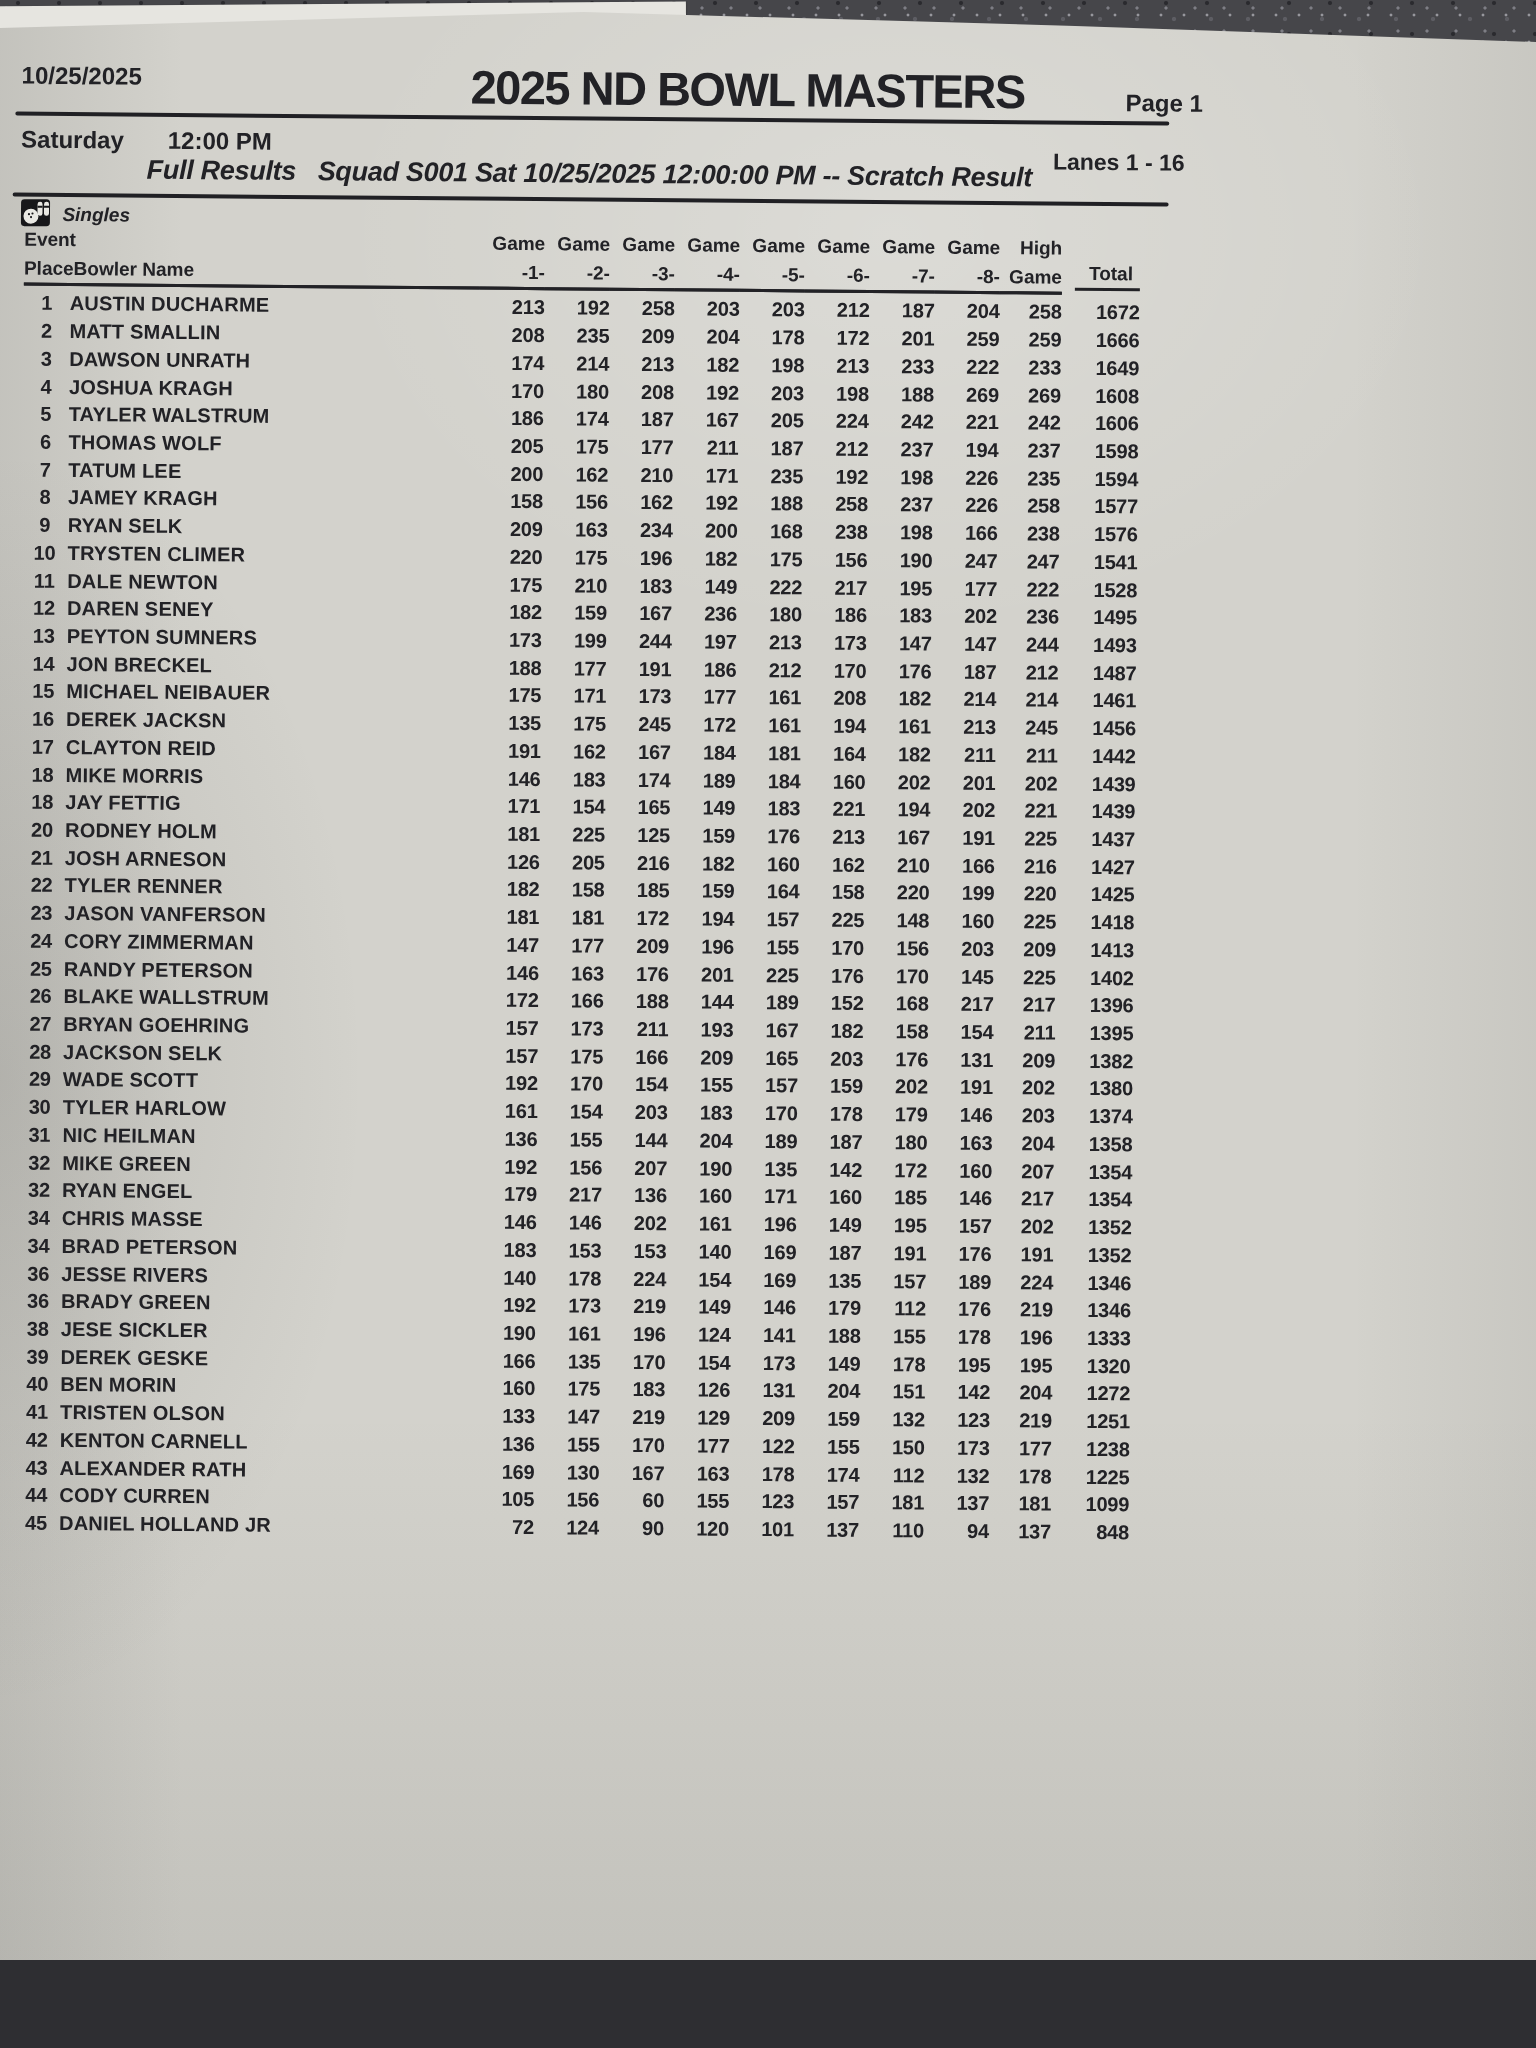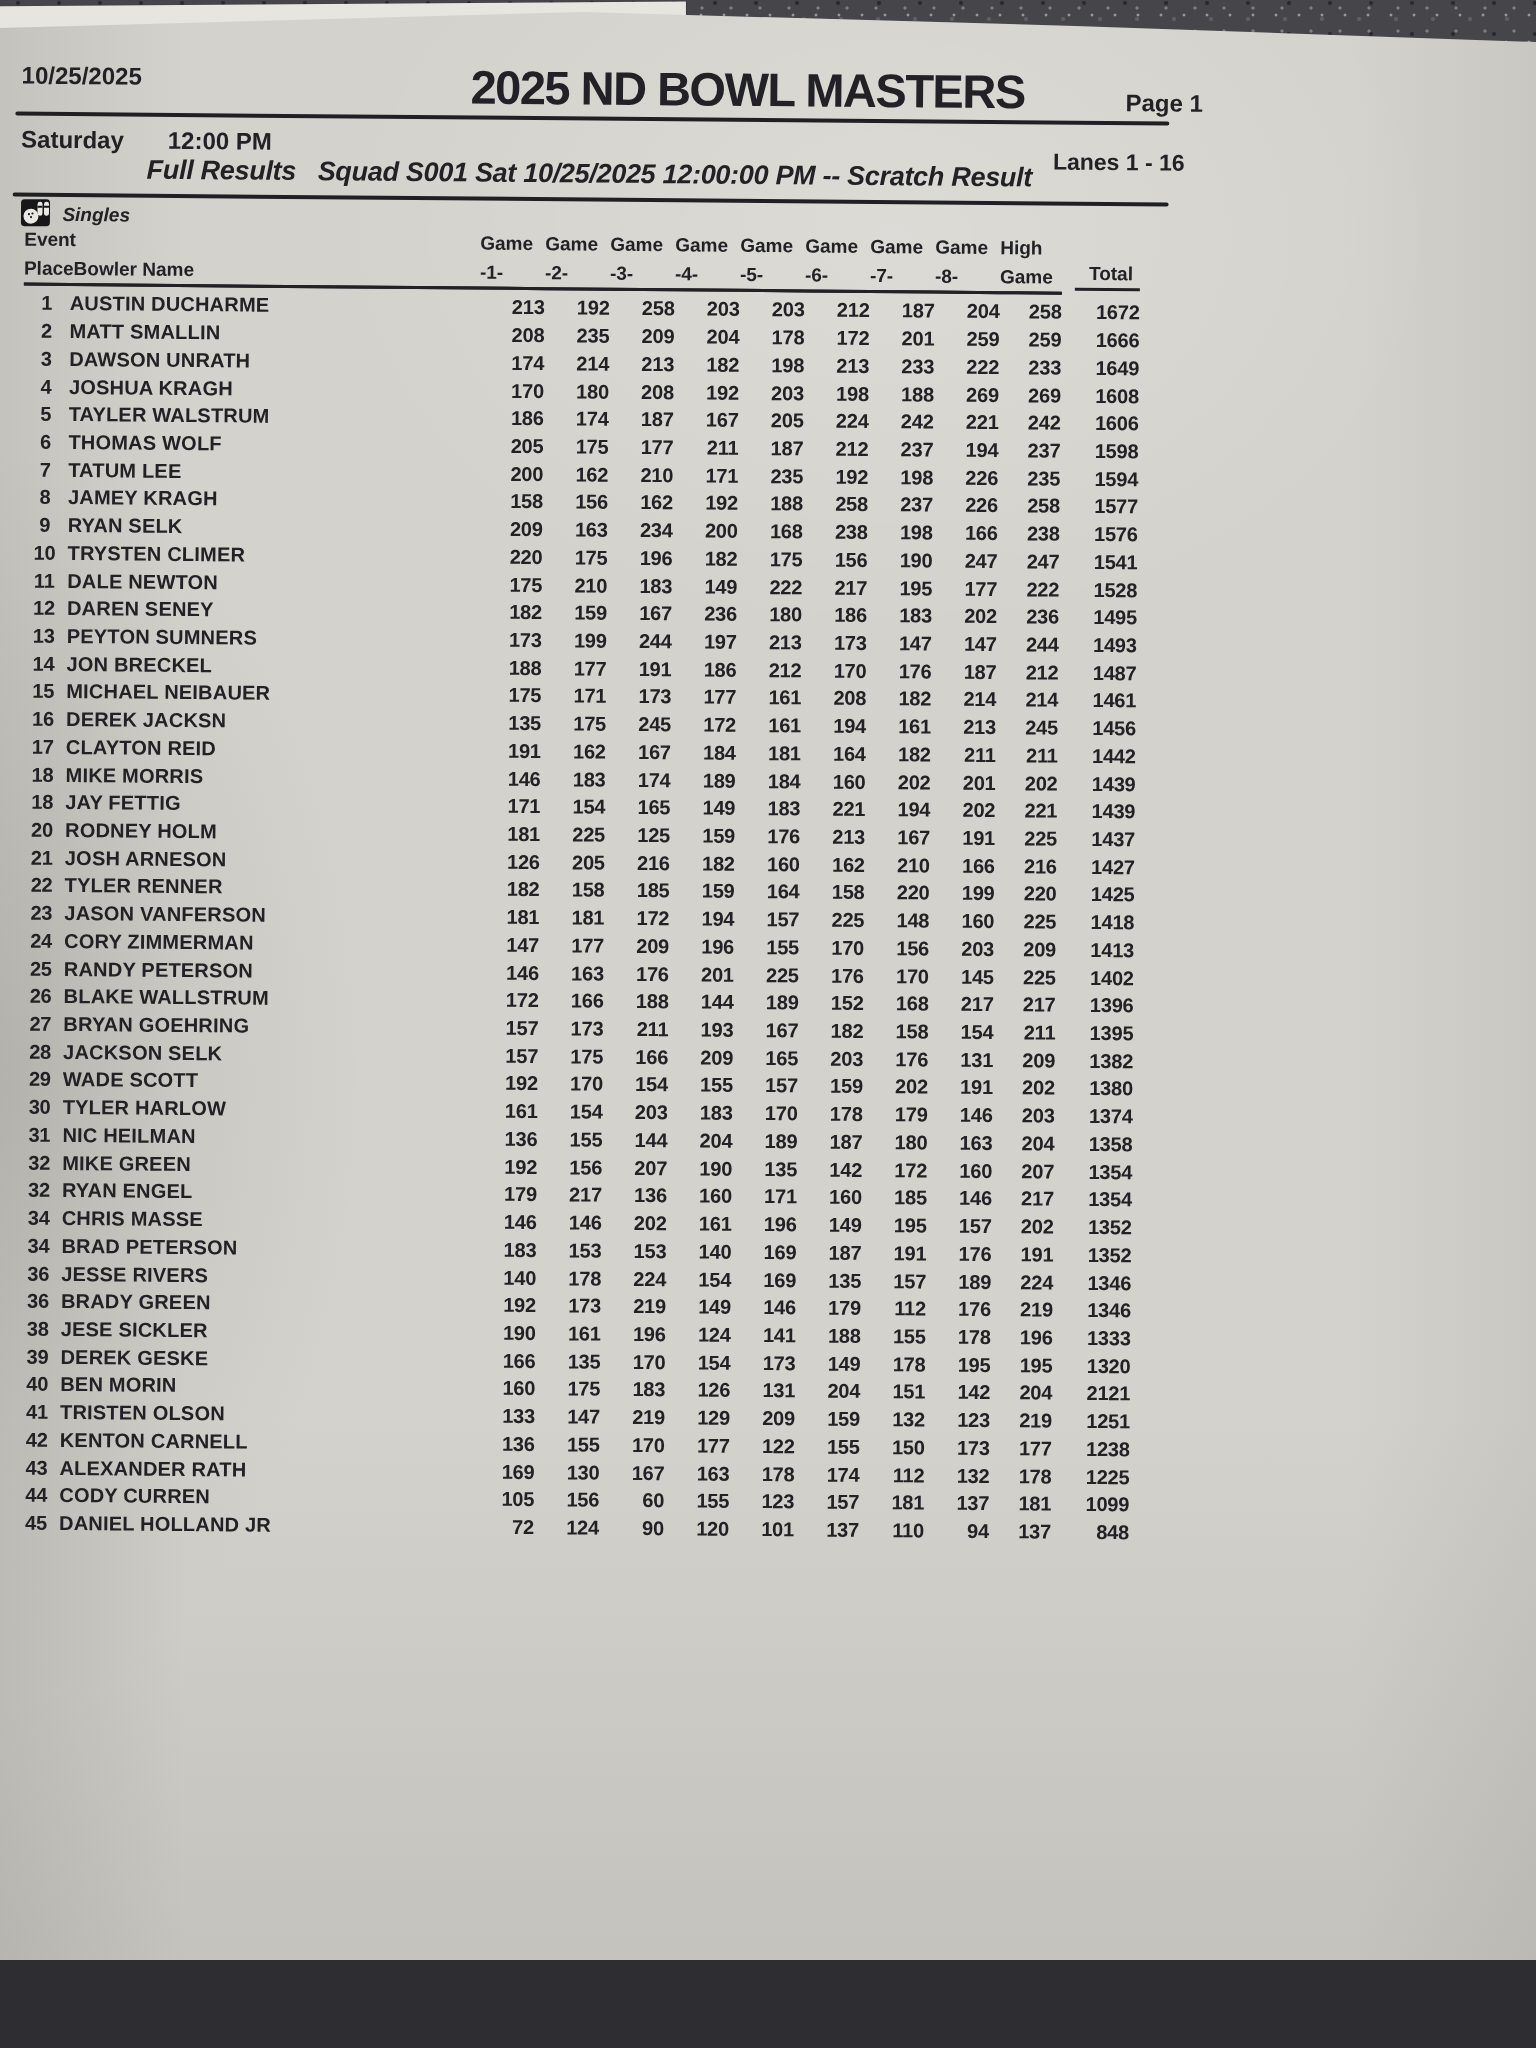--- a/index.html
+++ b/index.html
@@ -40,21 +40,21 @@
   .subtitle{left:0;top:154px;width:1165px;text-align:center;font-size:27px;font-weight:700;font-style:italic;white-space:pre;letter-spacing:-0.3px;}
   .rule2{left:6px;top:193px;width:1156px;}
   .singles-row{left:14px;top:198px;display:flex;align-items:center;gap:12px;}
   .singles-row .evt-name{font-size:19px;font-weight:700;font-style:italic;}
   table.results{position:absolute;left:18px;top:224px;width:1116px;border-collapse:collapse;table-layout:fixed;}
   table.results th,table.results td{padding:0;font-weight:700;color:#222226;}
   thead th{font-size:19px;vertical-align:bottom;}
   tr.hdr1 th{height:27px;}
   tr.hdr2 th{height:29px;padding-bottom:3px;}
   th.left{text-align:left;padding-left:12px;}
-  th.c{text-align:left;}
+  th.c{text-align:right;}
   th.ul{border-bottom:3.5px solid #222226;}
   th.tot{text-align:right;}
   th.tot .tot-ul{display:inline-block;border-bottom:3.5px solid #222226;padding:0 7px 3px 14px;}
   tbody td{height:27.72px;font-size:20px;letter-spacing:-0.2px;}
   tbody tr:first-child td{padding-top:4px;}
   td.place{text-align:center;}
   td.name{text-align:left;padding-left:11px;letter-spacing:0.2px;}
   td.num{text-align:right;}
   .footer-left{left:12px;top:2014px;font-size:16px;color:#38383c;white-space:pre;font-weight:400;}
   .footer-right{left:1006px;top:2006px;font-size:16.5px;color:#38383c;white-space:pre;font-weight:400;}
@@ -694,21 +694,21 @@
     <td class="name">BEN MORIN</td>
     <td class="num">160</td>
     <td class="num">175</td>
     <td class="num">183</td>
     <td class="num">126</td>
     <td class="num">131</td>
     <td class="num">204</td>
     <td class="num">151</td>
     <td class="num">142</td>
     <td class="num">204</td>
-    <td class="num">2121</td>
+    <td class="num">1272</td>
   </tr>
           <tr>
     <td class="place">41</td>
     <td class="name">TRISTEN OLSON</td>
     <td class="num">133</td>
     <td class="num">147</td>
     <td class="num">219</td>
     <td class="num">129</td>
     <td class="num">209</td>
     <td class="num">159</td>

